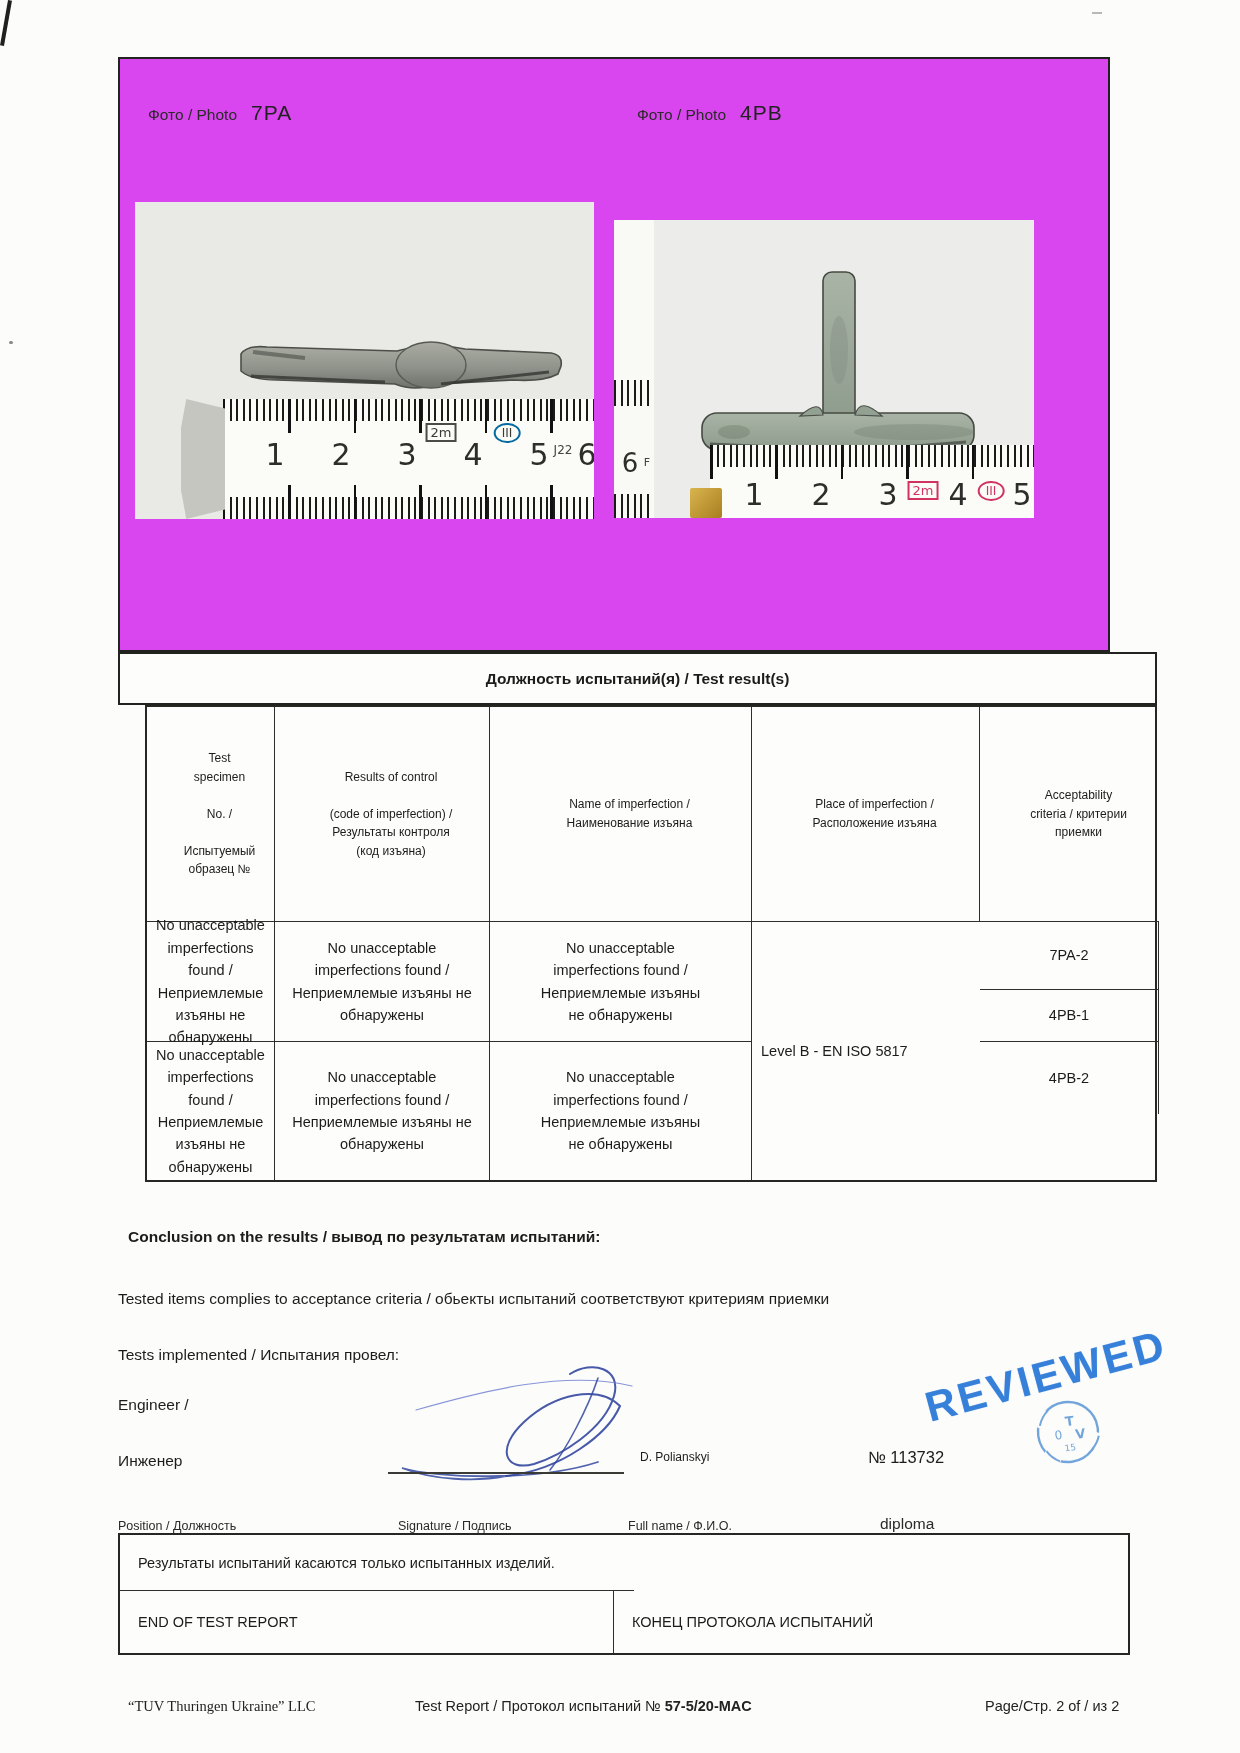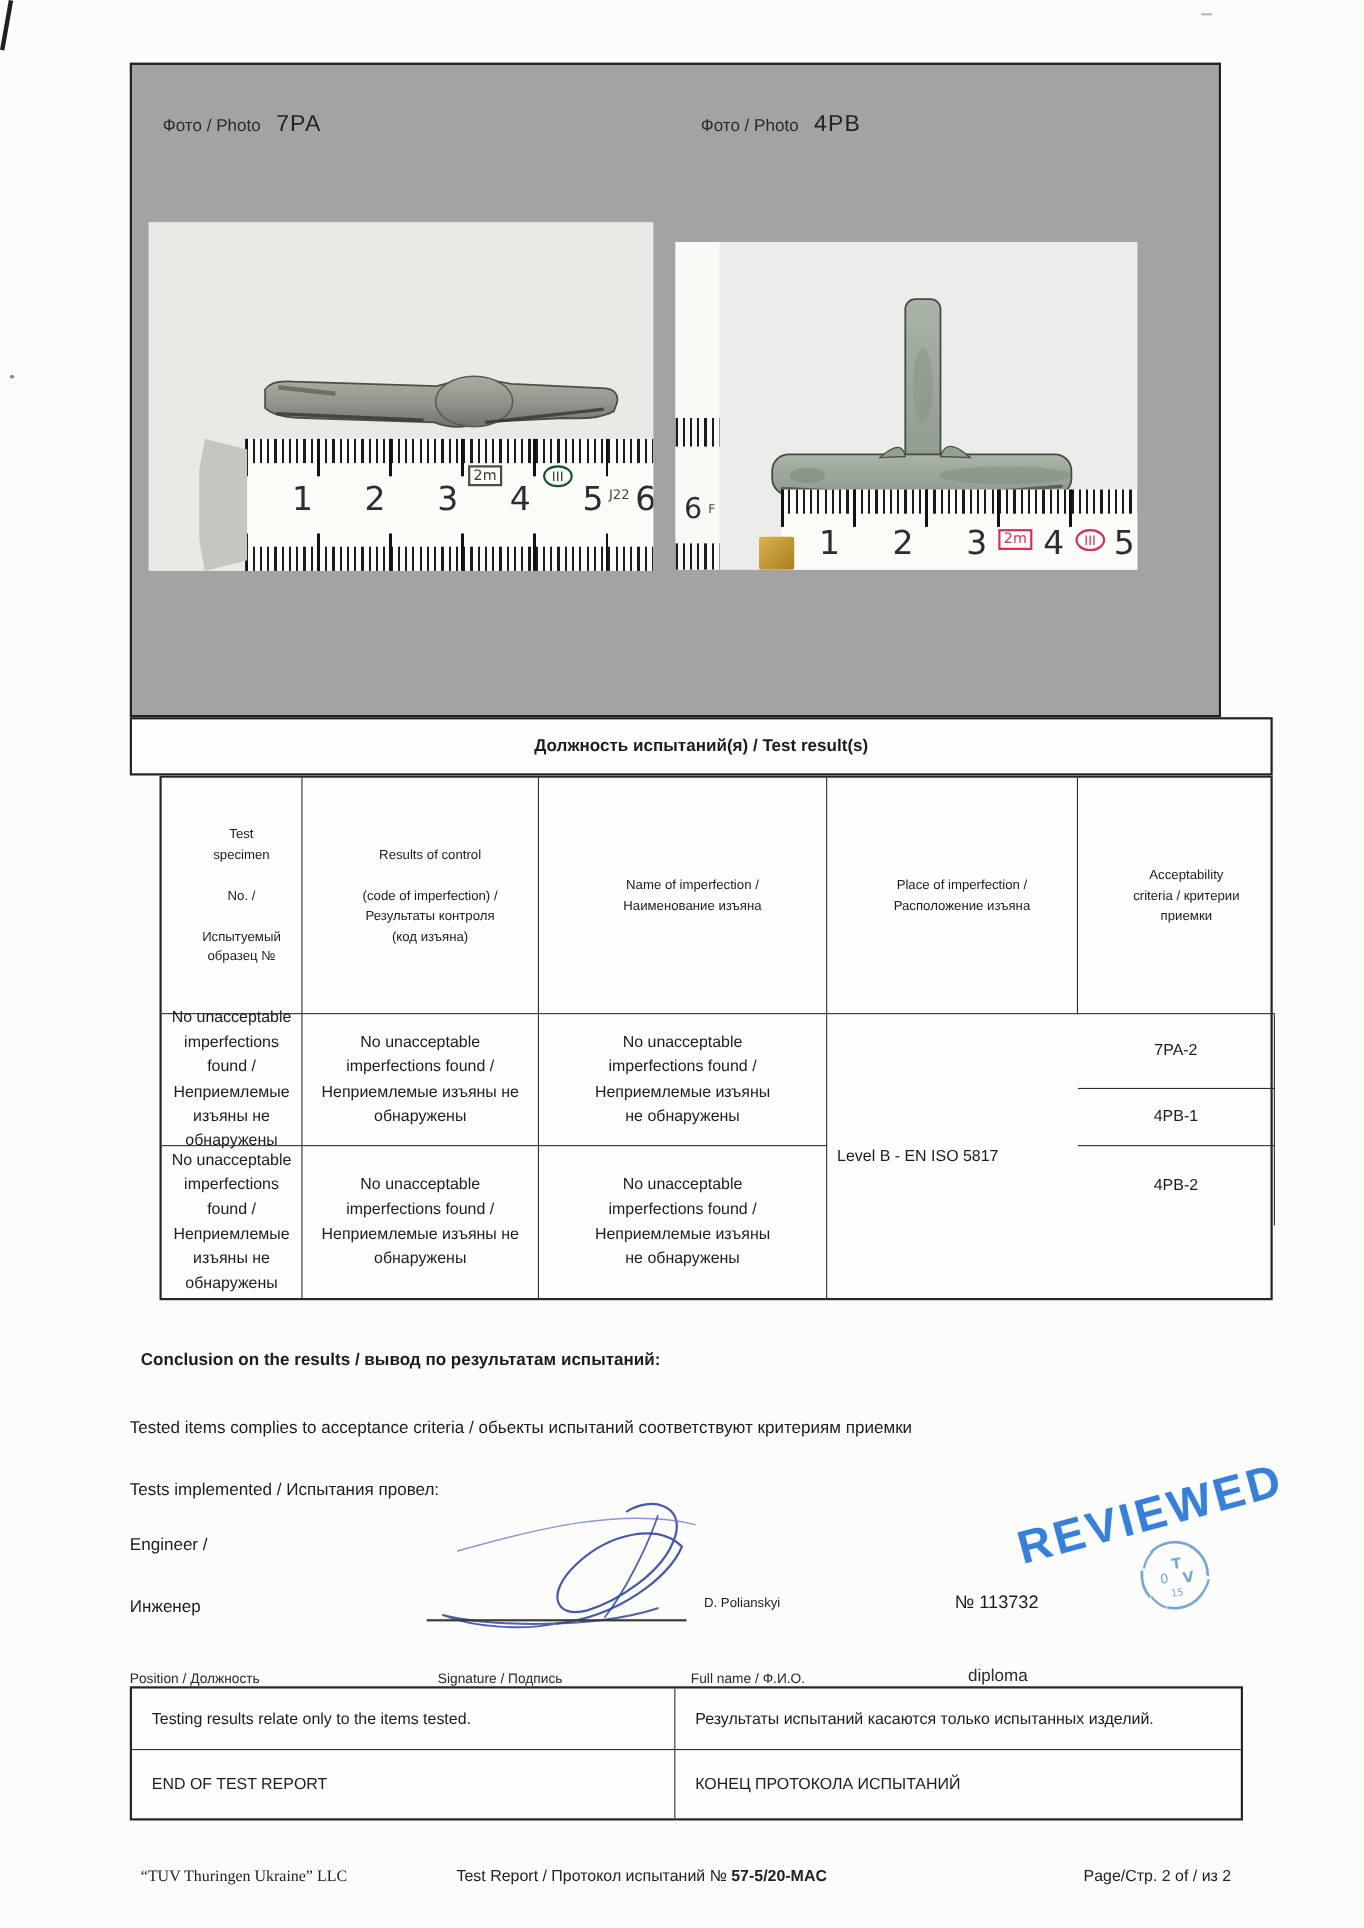--- a/index.html
+++ b/index.html
@@ -11,35 +11,35 @@
   }
   .abs{position:absolute;}
   .prewrap{white-space:pre-line;}
 
   
   .corner-mark{left:4px;top:0;width:4px;height:46px;background:#20201e;transform:rotate(10deg);}
   .margin-dot{left:9px;top:341px;width:4px;height:3px;background:#8a8a86;border-radius:2px;}
   .top-dash{left:1092px;top:12px;width:10px;height:2px;background:#b9b9b4;}
 
   
-  .photo-box{left:118px;top:57px;width:992px;height:595px;border:2px solid #22221f;background:#a3a3a3;}
+  .photo-box{left:118px;top:57px;width:992px;height:595px;border:2px solid #22221f;background:#d946ef;}
   .photo-label{font-size:15.5px;color:#2a2a28;}
   .photo-code{font-size:21px;letter-spacing:1px;color:#222;margin-left:14px;}
   .label-row{display:flex;align-items:baseline;}
   .photo{background:#e9e9e6;overflow:hidden;}
   .photo.right{background:#ecedea;}
 
   .ruler{position:absolute;background:#fbfbf7;}
   .ticks,.ticks-cm{position:absolute;left:0;right:0;}
   .ticks{height:22px;background-image:repeating-linear-gradient(90deg,#1b1b19 0 2px,transparent 2px 6.6px);}
   .ticks-cm{height:34px;background-image:repeating-linear-gradient(90deg,#111 0 2.5px,transparent 2.5px 65.5px);}
   .t-top{top:0;} .t-bot{bottom:0;}
   .rnum{position:absolute;transform:translateX(-50%);font-size:30px;color:#2d2d2b;font-family:"DejaVu Sans",sans-serif;}
   .rbox{font-size:13px;border:2px solid #4a4a46;padding:0 3px;color:#3a3a36;top:24px;}
-  .roval{font-size:12px;border:2px solid #14532d;border-radius:50%;padding:1px 6px;color:#3a3a36;top:24px;}
+  .roval{font-size:12px;border:2px solid #0369a1;border-radius:50%;padding:1px 6px;color:#3a3a36;top:24px;}
   .rbox.red{border-color:#d0335f;color:#d0335f;}
   .roval.red{border-color:#d0335f;color:#d0335f;}
   .rsmall{font-size:12px;color:#44443f;}
   .metal-end{background:#c6c6c0;clip-path:polygon(12% 0,100% 8%,100% 92%,12% 100%,0 76%,0 24%);}
   .brass{background:linear-gradient(135deg,#d9b54e,#a87e20);border-radius:2px;}
 
   
   .band-title{
     left:118px;top:652px;width:1039px;height:53px;border:2px solid #22221f;
     display:flex;align-items:center;justify-content:center;
@@ -290,21 +290,20 @@
     <g fill="#5b97d6" font-family="DejaVu Sans,sans-serif" text-anchor="middle" transform="rotate(-8 40 40)">
       <text x="43" y="34" font-size="13" font-weight="bold">T</text>
       <text x="30" y="46" font-size="12">0</text>
       <text x="52" y="48" font-size="13" font-weight="bold">V</text>
       <text x="40" y="59" font-size="9">15</text>
     </g>
   </svg>
 
   <div class="abs dtable">
     <div class="drow b1">
-      <div class="dcell">Testing results relate only to the items tested.</div>
       <div class="dcell last">Результаты испытаний касаются только испытанных изделий.</div>
     </div>
     <div class="drow b2">
       <div class="dcell">END OF TEST REPORT</div>
       <div class="dcell last">КОНЕЦ ПРОТОКОЛА ИСПЫТАНИЙ</div>
     </div>
   </div>
 
   <div class="abs foot f-co">“TUV Thuringen Ukraine” LLC</div>
   <div class="abs foot f-mid">

